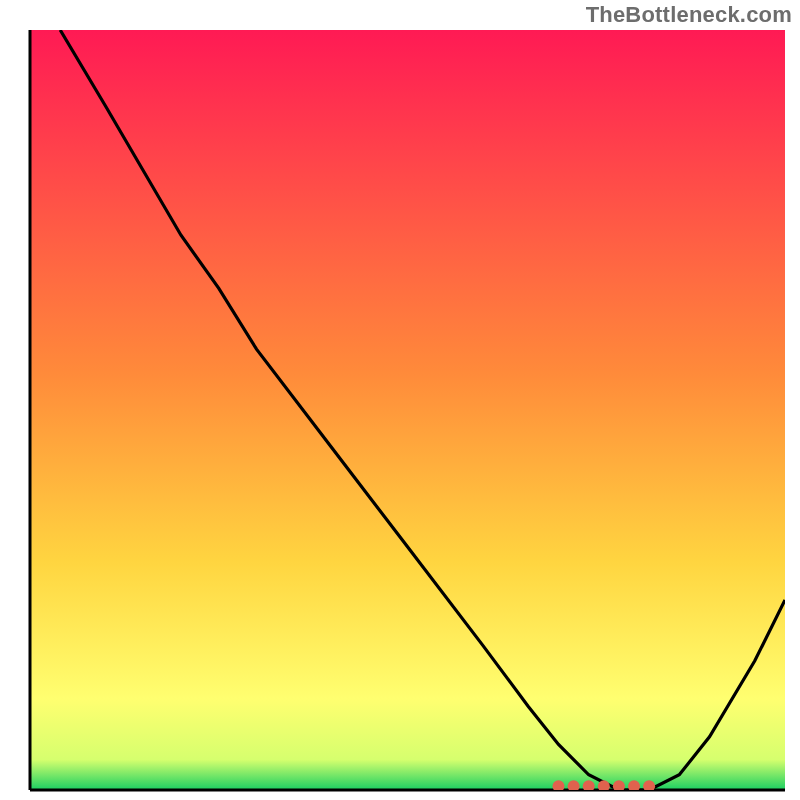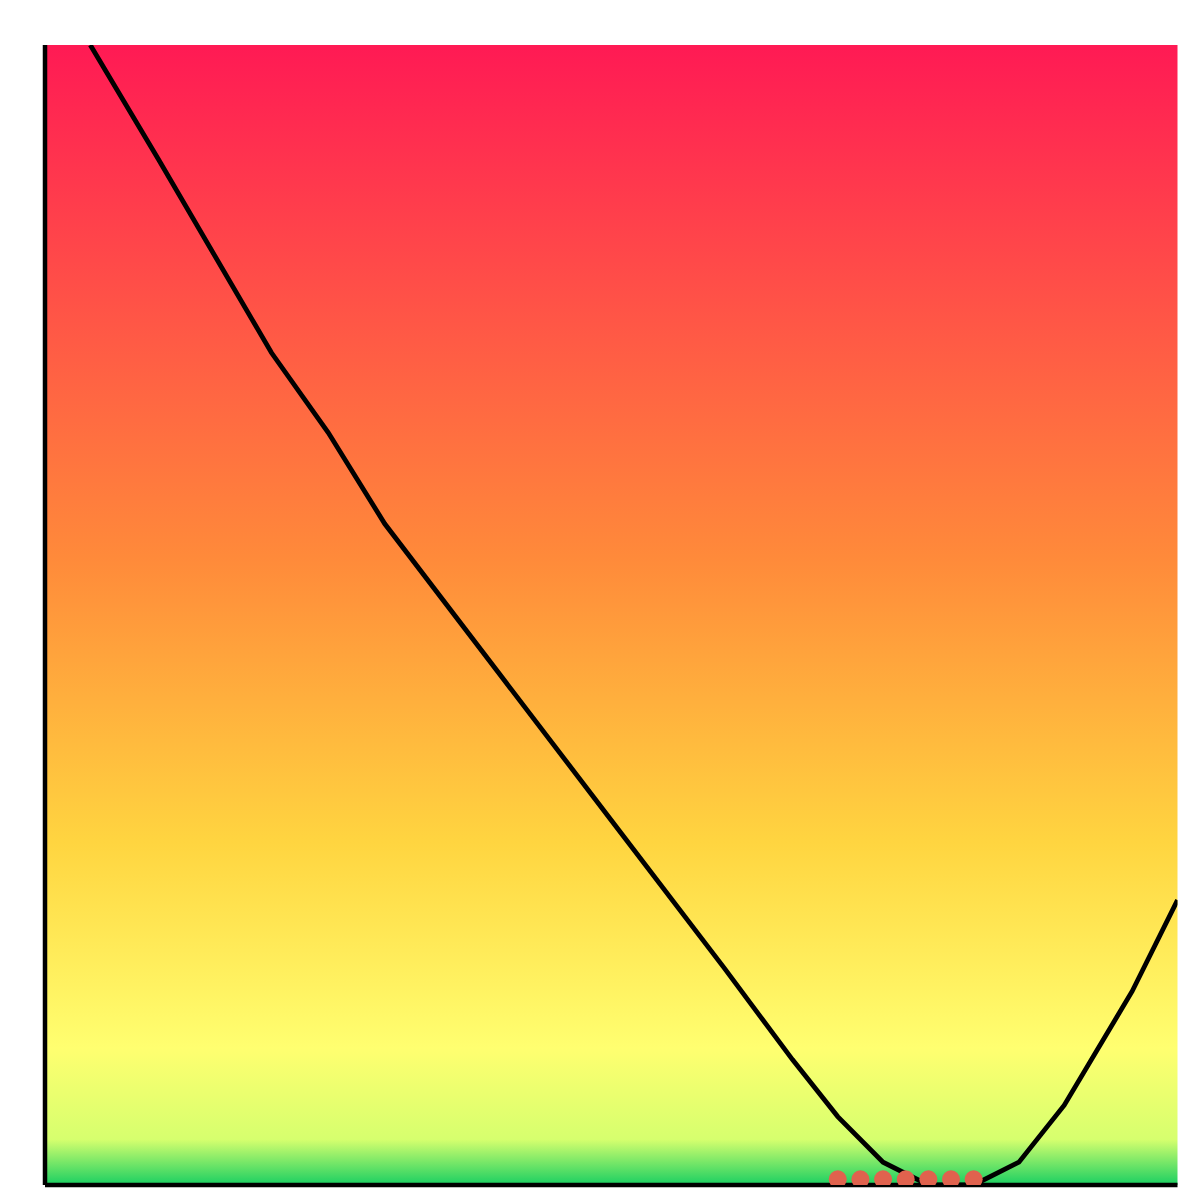--- a/index.html
+++ b/index.html
@@ -31,20 +31,21 @@
     left: 0;
     width: 800px;
     height: 800px;
   }
 </style>
 </head>
 <body>
 
 <div class="stage">
 
+  <div class="watermark">TheBottleneck.com</div>
 
   <svg class="plot" viewBox="0 0 800 800">
     <defs>
       <linearGradient id="bg-grad" x1="0" y1="0" x2="0" y2="1">
         <stop id="g-stop-0" offset="0%" stop-color="#ff1a54"></stop>
         <stop id="g-stop-1" offset="45%" stop-color="#ff8a3a"></stop>
         <stop id="g-stop-2" offset="70%" stop-color="#ffd540"></stop>
         <stop id="g-stop-3" offset="88%" stop-color="#ffff70"></stop>
         <stop id="g-stop-4" offset="96%" stop-color="#d6ff6e"></stop>
         <stop id="g-stop-5" offset="100%" stop-color="#1acf62"></stop>

